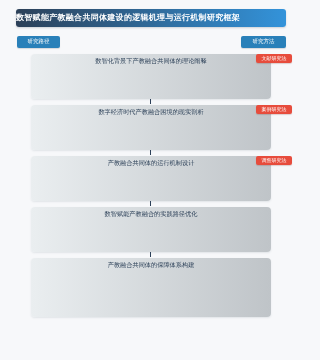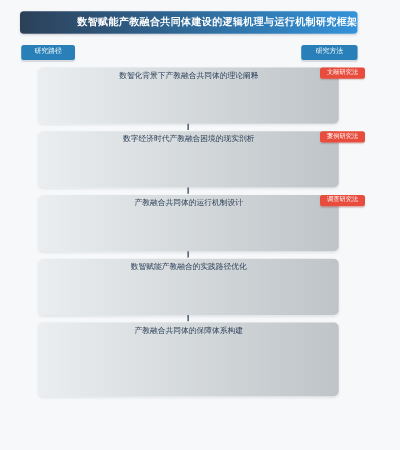--- a/index.html
+++ b/index.html
@@ -9,21 +9,21 @@
     font-family:"Liberation Sans", sans-serif;
     -webkit-font-smoothing:antialiased;
   }
   .page{position:relative;width:300px;height:360px;}
 
   
   .header{
     position:absolute;left:16px;top:9px;width:270px;height:18px;
     border-radius:3px;
     background:linear-gradient(90deg,#2c4058 0%,#3393da 100%);
-    display:flex;align-items:center;justify-content:flex-end;
+    display:flex;align-items:center;justify-content:flex-start;
     box-shadow:0 1px 2px rgba(20,35,55,.18);
   }
   .header-title{
     color:#ffffff;font-size:8px;letter-spacing:.3px;font-weight:700;
     white-space:nowrap;line-height:1;
   }
 
   
   .btn{
     position:absolute;top:36px;height:12px;

